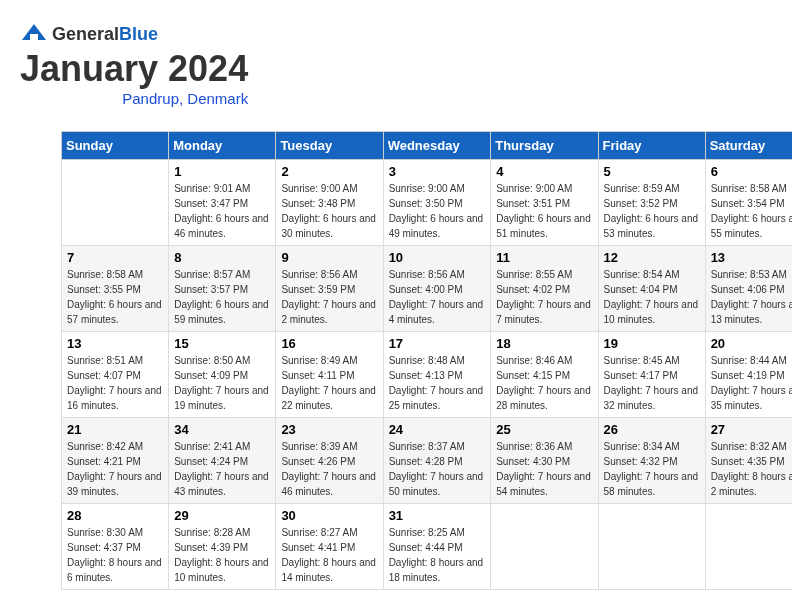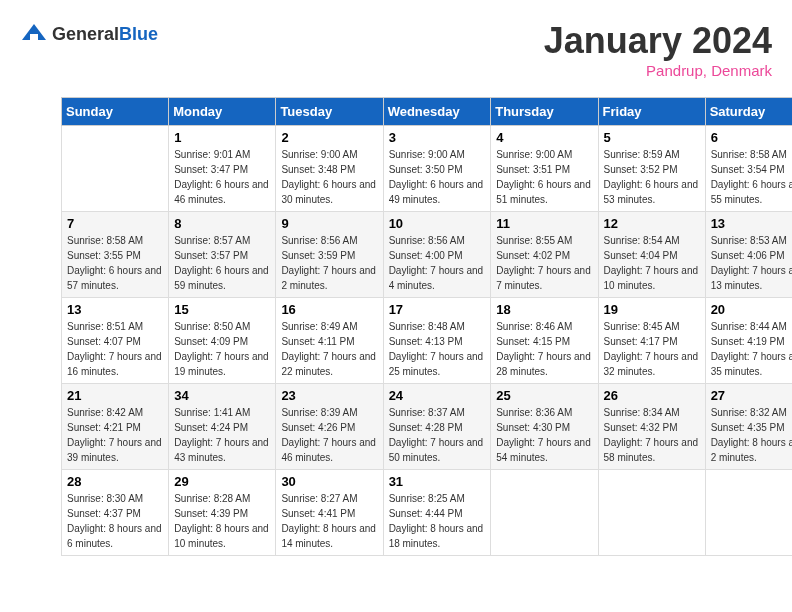--- a/index.html
+++ b/index.html
@@ -7,42 +7,43 @@
       font-family: Arial, sans-serif;
       background: #fff;
       width: 792px;
       min-height: 612px;
       padding: 20px;
     }
     .header {
       display: flex;
       justify-content: space-between;
       align-items: flex-start;
-      margin-bottom: 18px;
+      margin-bottom: 24px;
+      flex-direction: column;
     }
     .logo {
       display: flex;
       align-items: center;
       gap: 4px;
     }
     .logo-icon {
       width: 28px;
       height: 28px;
     }
     .title-area {
       text-align: right;
     }
     .month-title {
       font-size: 36px;
       font-weight: bold;
       color: #333;
     }
     .location-subtitle {
       font-size: 15px;
-      color: #ec4899;
+      color: #1d4ed8;
     }
     table {
       width: 100%;
       border-collapse: collapse;
       font-size: 11px;
       margin-left: 41px;
     }
     thead th {
       background-color: #1565c0;
       color: #fff;
@@ -281,21 +282,21 @@
           <span class="day-number">21</span>
           <div class="day-info">
             <div>Sunrise: 8:42 AM</div>
             <div>Sunset: 4:21 PM</div>
             <div>Daylight: 7 hours and 39 minutes.</div>
           </div>
         </td>
         <td>
           <span class="day-number">34</span>
           <div class="day-info">
-            <div>Sunrise: 1:41 AM</div>
+            <div>Sunrise: 2:41 AM</div>
             <div>Sunset: 4:24 PM</div>
             <div>Daylight: 7 hours and 43 minutes.</div>
           </div>
         </td>
         <td>
           <span class="day-number">23</span>
           <div class="day-info">
             <div>Sunrise: 8:39 AM</div>
             <div>Sunset: 4:26 PM</div>
             <div>Daylight: 7 hours and 46 minutes.</div>

